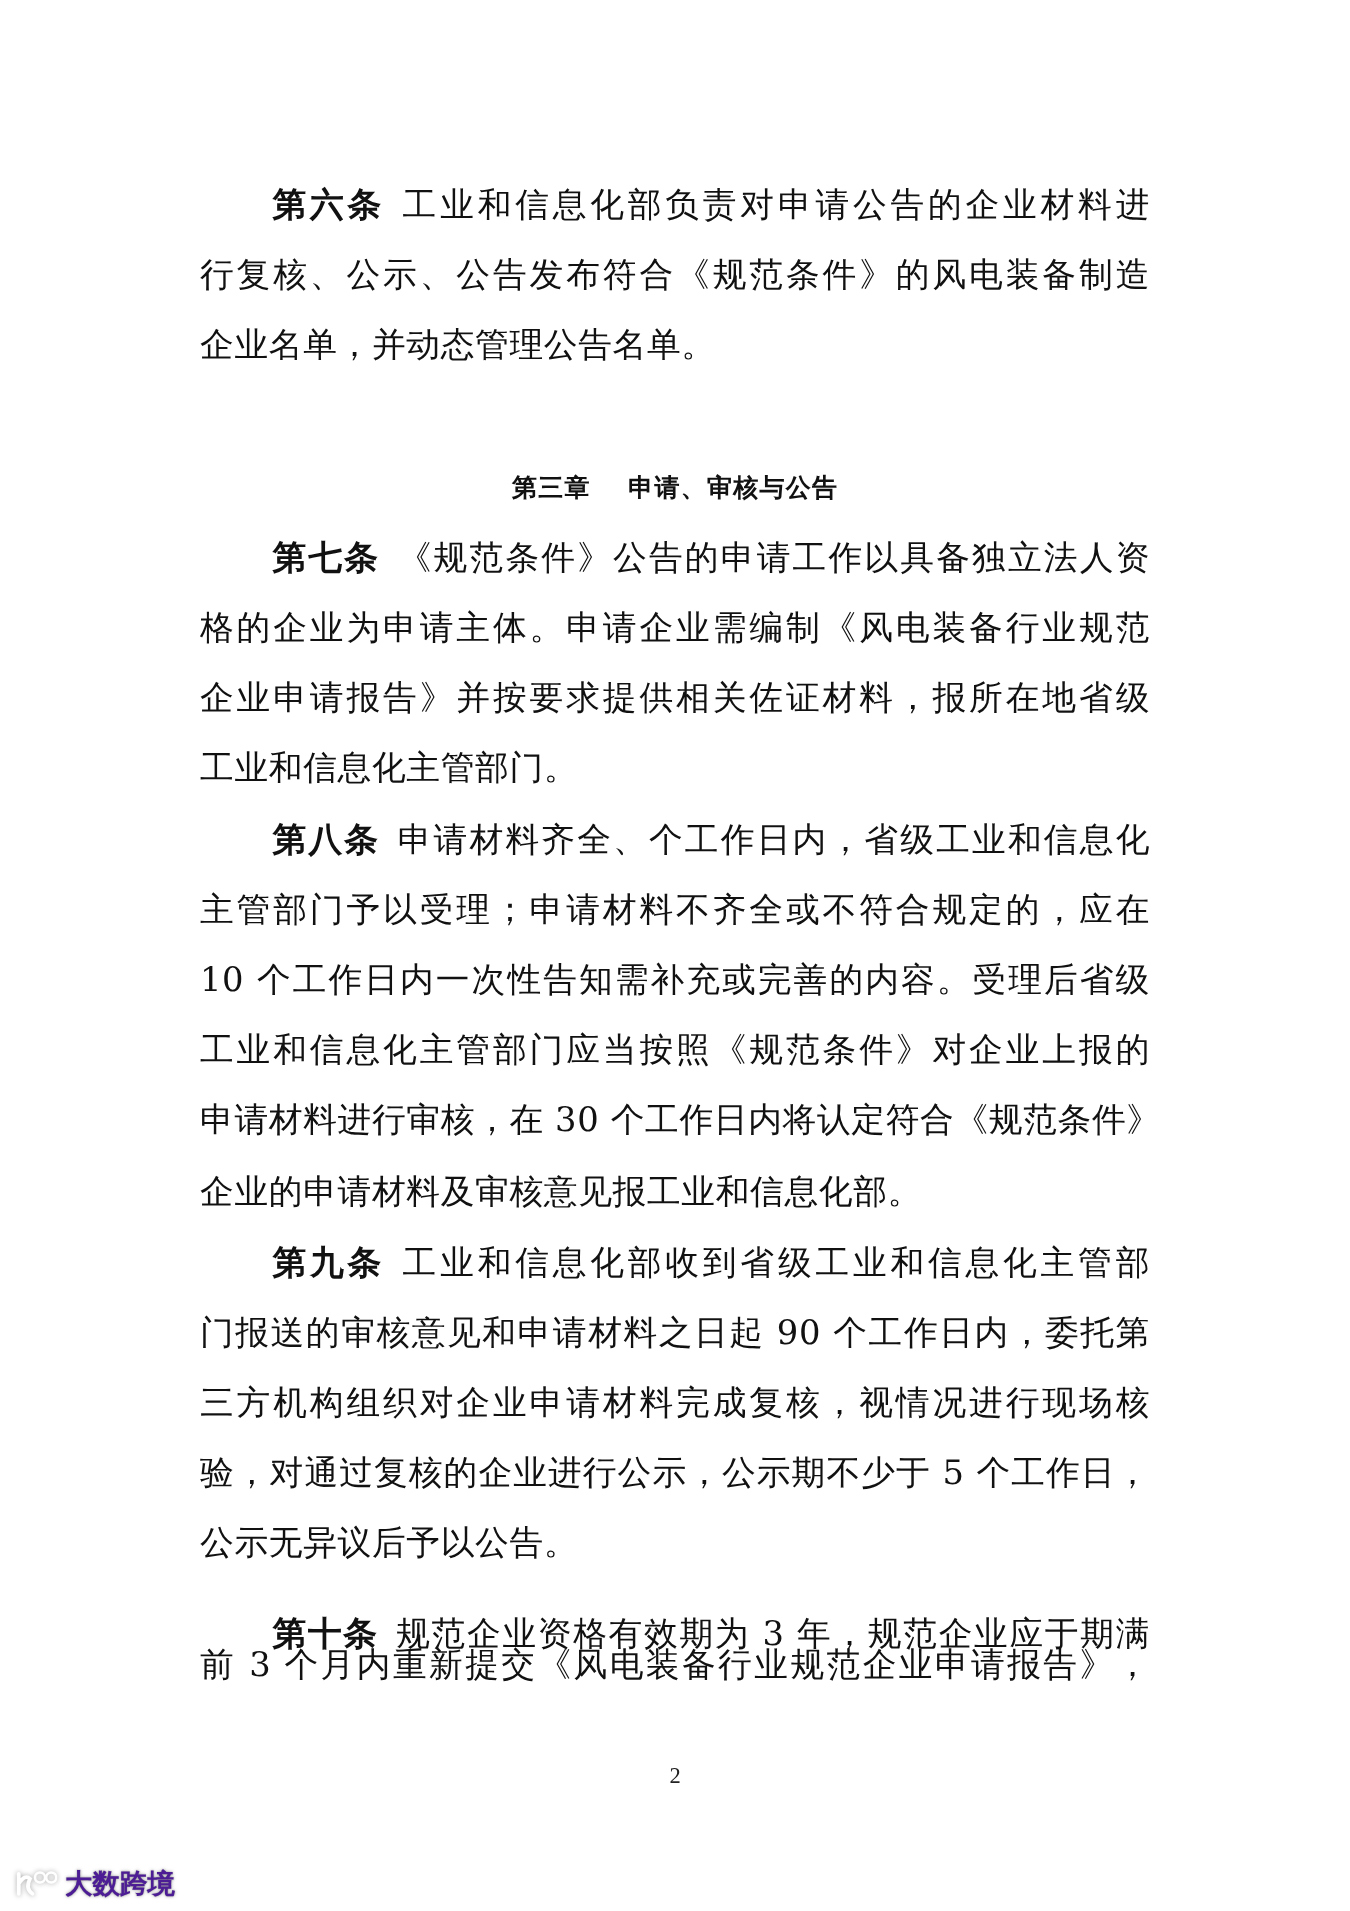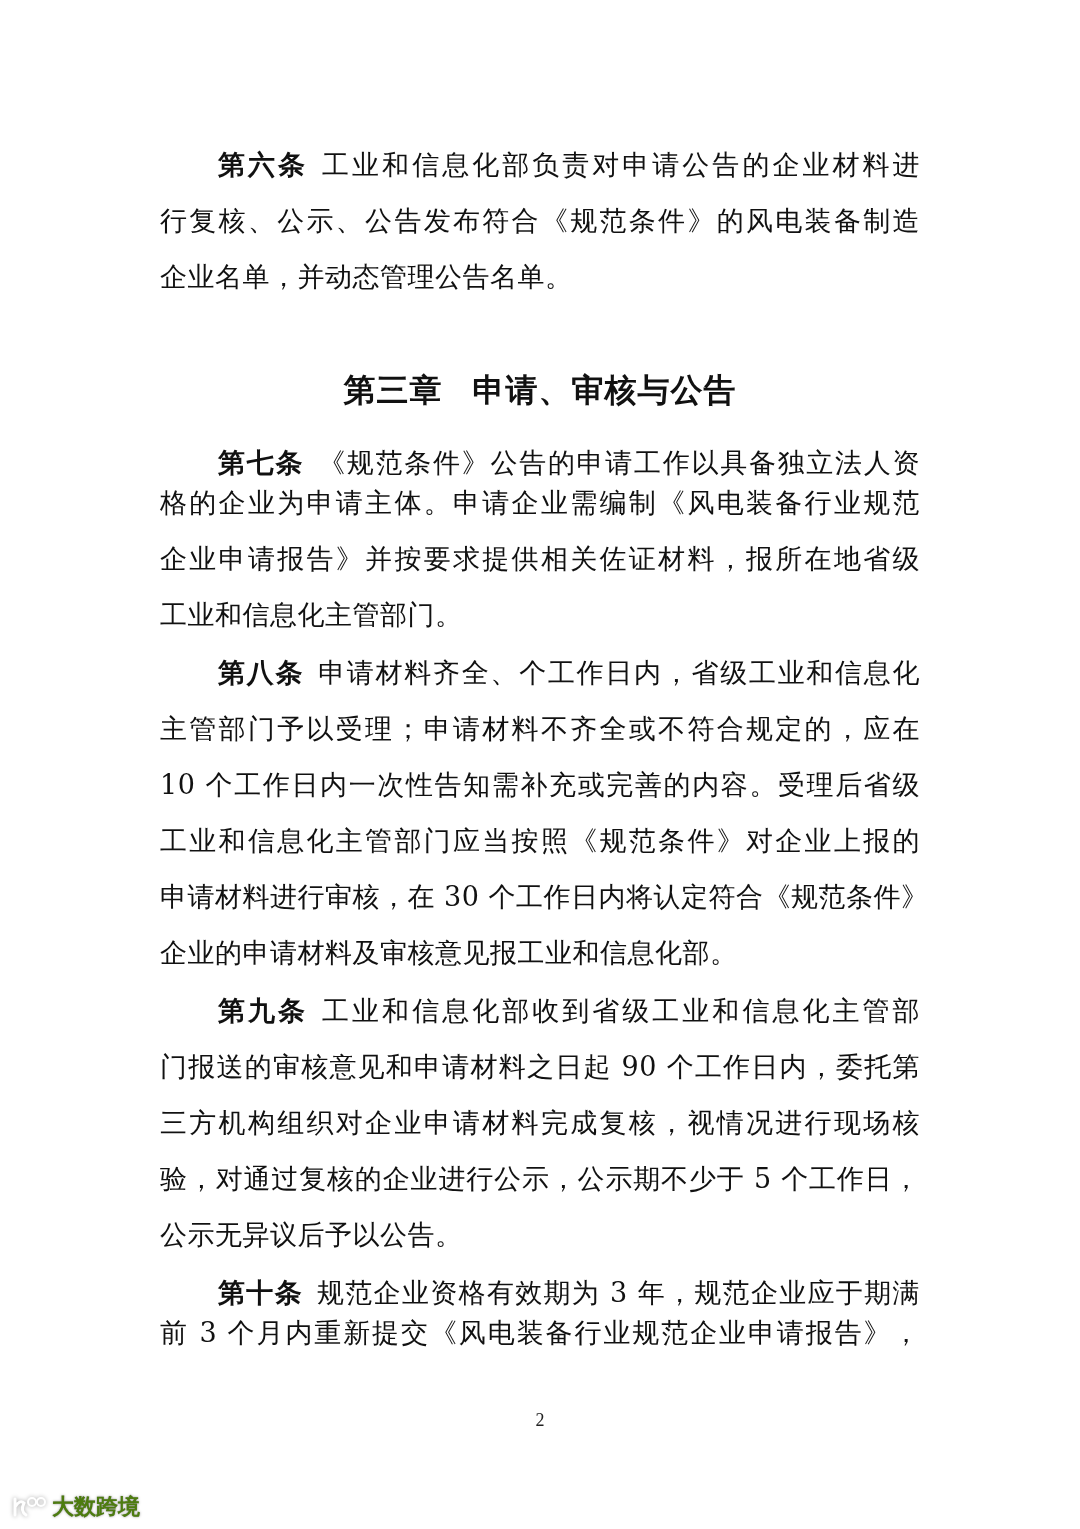--- a/index.html
+++ b/index.html
@@ -18,51 +18,51 @@
   }
   .line.last { text-align-last: left; }
   .line.indent { left: 58px; width: 702px; }
   .art-label {
     font-family: "DejaVu Sans", "Liberation Sans", sans-serif;
     font-weight: bold; margin-right: 14px;
   }
   .chapter {
     position: absolute; left: 0; width: 1080px; text-align: center;
     font-family: "DejaVu Sans", "Liberation Sans", sans-serif;
-    font-size: 32px; font-weight: bold; line-height: 40px; top: 370px;
+    font-size: 20px; font-weight: bold; line-height: 40px; top: 370px;
     letter-spacing: 1px;
   }
   .chapter .gap { display: inline-block; width: 30px; }
   .page-number {
     position: absolute; top: 1410px; left: 0; width: 1080px; text-align: center;
     font-family: "Liberation Serif", serif; font-size: 18px; color: #222;
   }
   .watermark {
     position: absolute; left: 12px; top: 1492px; height: 30px;
     display: flex; align-items: center; gap: 6px;
-    color: #4d7c0f; font-family: "DejaVu Sans", sans-serif; font-size: 22px; font-weight: bold;
+    color: #4c1d95; font-family: "DejaVu Sans", sans-serif; font-size: 22px; font-weight: bold;
     text-shadow: 0 0 3px rgba(0,0,0,0.35), 0 0 1px rgba(0,0,0,0.3);
   }
   .watermark svg { filter: drop-shadow(0 0 2px rgba(0,0,0,0.35)); }
 </style>
 </head>
 <body>
 
 <div class="page">
 
   <div class="text-block" style="top:145px;">
     <div class="line indent" style="top:0px;"><span class="art-label">第六条</span><span>工业和信息化部负责对申请公告的企业材料进</span></div>
     <div class="line" style="top:56px;">行复核、公示、公告发布符合《规范条件》的风电装备制造</div>
     <div class="line last" style="top:112px;">企业名单，并动态管理公告名单。</div>
   </div>
 
   <div class="chapter"><span>第三章</span><span class="gap"></span><span>申请、审核与公告</span></div>
 
   <div class="text-block" style="top:427px;">
-    <div class="line indent" style="top:16px;"><span class="art-label">第七条</span><span>《规范条件》公告的申请工作以具备独立法人资</span></div>
+    <div class="line indent" style="top:0px;"><span class="art-label">第七条</span><span>《规范条件》公告的申请工作以具备独立法人资</span></div>
     <div class="line" style="top:56px;">格的企业为申请主体。申请企业需编制《风电装备行业规范</div>
     <div class="line" style="top:112px;">企业申请报告》并按要求提供相关佐证材料，报所在地省级</div>
     <div class="line last" style="top:168px;">工业和信息化主管部门。</div>
   </div>
 
   <div class="text-block" style="top:653px;">
     <div class="line indent" style="top:0px;"><span class="art-label">第八条</span><span>申请材料齐全、个工作日内，省级工业和信息化</span></div>
     <div class="line" style="top:56px;">主管部门予以受理；申请材料不齐全或不符合规定的，应在</div>
     <div class="line" style="top:112px;">10 个工作日内一次性告知需补充或完善的内容。受理后省级</div>
     <div class="line" style="top:168px;">工业和信息化主管部门应当按照《规范条件》对企业上报的</div>
@@ -72,21 +72,21 @@
 
   <div class="text-block" style="top:991px;">
     <div class="line indent" style="top:0px;"><span class="art-label">第九条</span><span>工业和信息化部收到省级工业和信息化主管部</span></div>
     <div class="line" style="top:56px;">门报送的审核意见和申请材料之日起 90 个工作日内，委托第</div>
     <div class="line" style="top:112px;">三方机构组织对企业申请材料完成复核，视情况进行现场核</div>
     <div class="line" style="top:168px;">验，对通过复核的企业进行公示，公示期不少于 5 个工作日，</div>
     <div class="line last" style="top:224px;">公示无异议后予以公告。</div>
   </div>
 
   <div class="text-block" style="top:1273px;">
-    <div class="line indent" style="top:0px;"><span class="art-label">第十条</span><span>规范企业资格有效期为 3 年，规范企业应于期满</span></div>
+    <div class="line indent" style="top:15px;"><span class="art-label">第十条</span><span>规范企业资格有效期为 3 年，规范企业应于期满</span></div>
     <div class="line" style="top:40px;">前 3 个月内重新提交《风电装备行业规范企业申请报告》，</div>
   </div>
 
   <div class="page-number">2</div>
 
   <div class="watermark">
     <svg width="34" height="24" viewBox="0 0 34 24">
       <path d="M3 4 L3 20 M3 12 Q8 4 12 8 Q8 16 14 20" stroke="#ffffff" stroke-width="3" fill="none" stroke-linecap="round"></path>
       <circle cx="20" cy="7" r="4" stroke="#ffffff" stroke-width="2" fill="none"></circle>
       <circle cx="29" cy="7" r="4" stroke="#ffffff" stroke-width="2" fill="none"></circle>

